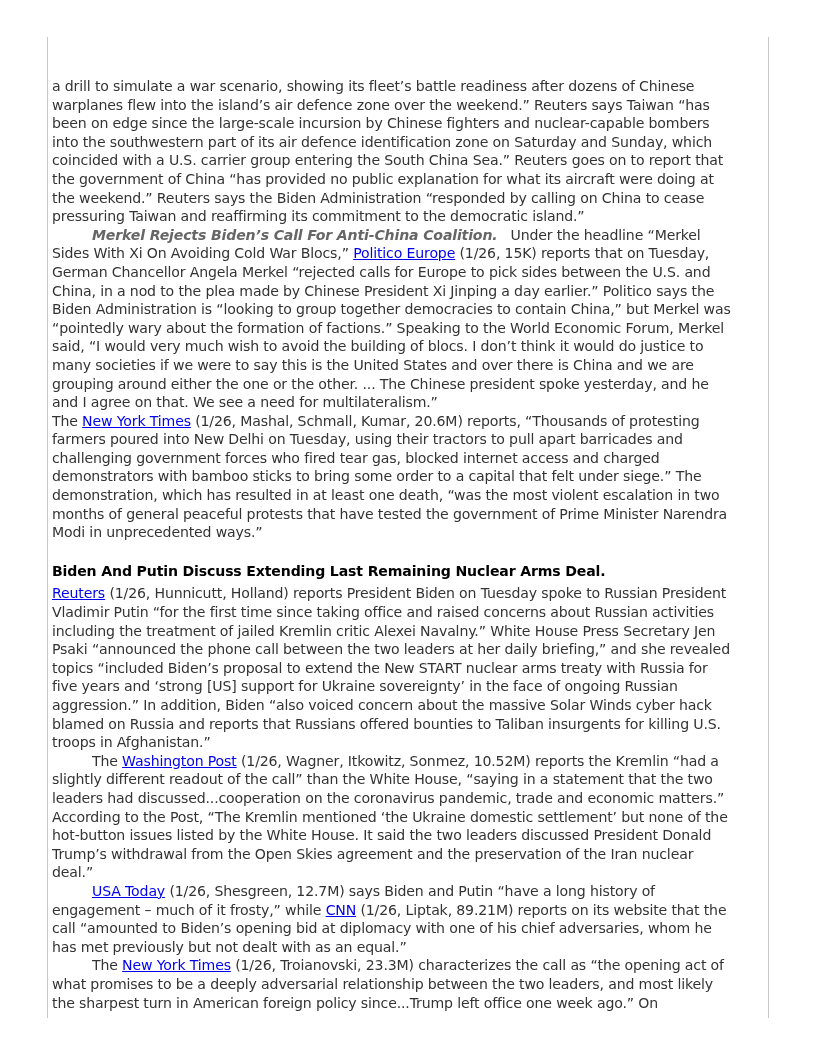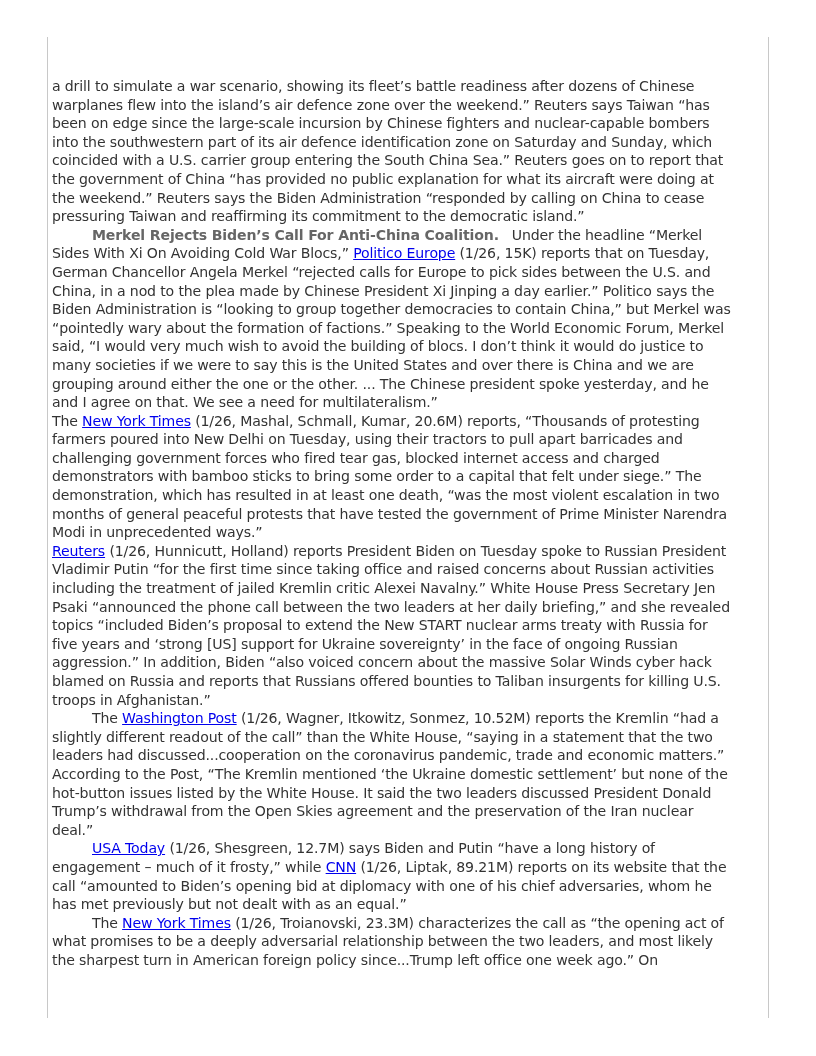--- a/index.html
+++ b/index.html
@@ -36,20 +36,21 @@
       margin-top: 40px;
     }
     p {
       margin: 0;
     }
     .indent {
       text-indent: 40px;
     }
     .inline-head {
       font-weight: bold;
+      font-style: italic;
       color: #666666;
       text-align: right;
     }
     h2 {
       margin: 0;
       font-size: 14.1px;
       line-height: 18.6px;
       font-weight: bold;
       color: #000000;
     }
@@ -69,20 +70,21 @@
 
 <div class="content">
 
   <p><span>a drill to simulate a war scenario, showing its fleet’s battle readiness after dozens of Chinese warplanes flew into the island’s air defence zone over the weekend.” Reuters says Taiwan “has been on edge since the large-scale incursion by Chinese fighters and nuclear-capable bombers into the southwestern part of its air defence identification zone on Saturday and Sunday, which coincided with a U.S. carrier group entering the South China Sea.” Reuters goes on to report that the government of China “has provided no public explanation for what its aircraft were doing at the weekend.” Reuters says the Biden Administration “responded by calling on China to cease pressuring Taiwan and reaffirming its commitment to the democratic island.”</span></p>
 
   <p class="indent"><span class="inline-head">Merkel Rejects Biden’s Call For Anti-China Coalition.</span><span style="white-space:pre-wrap">   Under the headline “Merkel Sides With Xi On Avoiding Cold War Blocs,” </span><a href="#">Politico Europe</a><span> (1/26, 15K) reports that on Tuesday, German Chancellor Angela Merkel “rejected calls for Europe to pick sides between the U.S. and China, in a nod to the plea made by Chinese President Xi Jinping a day earlier.” Politico says the Biden Administration is “looking to group together democracies to contain China,” but Merkel was “pointedly wary about the formation of factions.” Speaking to the World Economic Forum, Merkel said, “I would very much wish to avoid the building of blocs. I don’t think it would do justice to many societies if we were to say this is the United States and over there is China and we are grouping around either the one or the other. ... The Chinese president spoke yesterday, and he and I agree on that. We see a need for multilateralism.”</span></p>
 
 
   <p><span>The </span><a href="#">New York Times</a><span> (1/26, Mashal, Schmall, Kumar, 20.6M) reports, “Thousands of protesting farmers poured into New Delhi on Tuesday, using their tractors to pull apart barricades and challenging government forces who fired tear gas, blocked internet access and charged demonstrators with bamboo sticks to bring some order to a capital that felt under siege.” The demonstration, which has resulted in at least one death, “was the most violent escalation in two months of general peaceful protests that have tested the government of Prime Minister Narendra Modi in unprecedented ways.”</span></p>
 
+  <h2 class="section-head">Biden And Putin Discuss Extending Last Remaining Nuclear Arms Deal.</h2>
 
   <p><a href="#">Reuters</a><span> (1/26, Hunnicutt, Holland) reports President Biden on Tuesday spoke to Russian President Vladimir Putin “for the first time since taking office and raised concerns about Russian activities including the treatment of jailed Kremlin critic Alexei Navalny.” White House Press Secretary Jen Psaki “announced the phone call between the two leaders at her daily briefing,” and she revealed topics “included Biden’s proposal to extend the New START nuclear arms treaty with Russia for five years and ‘strong [US] support for Ukraine sovereignty’ in the face of ongoing Russian aggression.” In addition, Biden “also voiced concern about the massive Solar Winds cyber hack blamed on Russia and reports that Russians offered bounties to Taliban insurgents for killing U.S. troops in Afghanistan.”</span></p>
 
   <p class="indent"><span>The </span><a href="#">Washington Post</a><span> (1/26, Wagner, Itkowitz, Sonmez, 10.52M) reports the Kremlin “had a slightly different readout of the call” than the White House, “saying in a statement that the two leaders had discussed...cooperation on the coronavirus pandemic, trade and economic matters.” According to the Post, “The Kremlin mentioned ‘the Ukraine domestic settlement’ but none of the hot-button issues listed by the White House. It said the two leaders discussed President Donald Trump’s withdrawal from the Open Skies agreement and the preservation of the Iran nuclear deal.”</span></p>
 
   <p class="indent"><a href="#">USA Today</a><span> (1/26, Shesgreen, 12.7M) says Biden and Putin “have a long history of engagement – much of it frosty,” while </span><a href="#">CNN</a><span> (1/26, Liptak, 89.21M) reports on its website that the call “amounted to Biden’s opening bid at diplomacy with one of his chief adversaries, whom he has met previously but not dealt with as an equal.”</span></p>
 
   <p class="indent"><span>The </span><a href="#">New York Times</a><span> (1/26, Troianovski, 23.3M) characterizes the call as “the opening act of what promises to be a deeply adversarial relationship between the two leaders, and most likely the sharpest turn in American foreign policy since...Trump left office one week ago.” On</span></p>
 
 </div>

